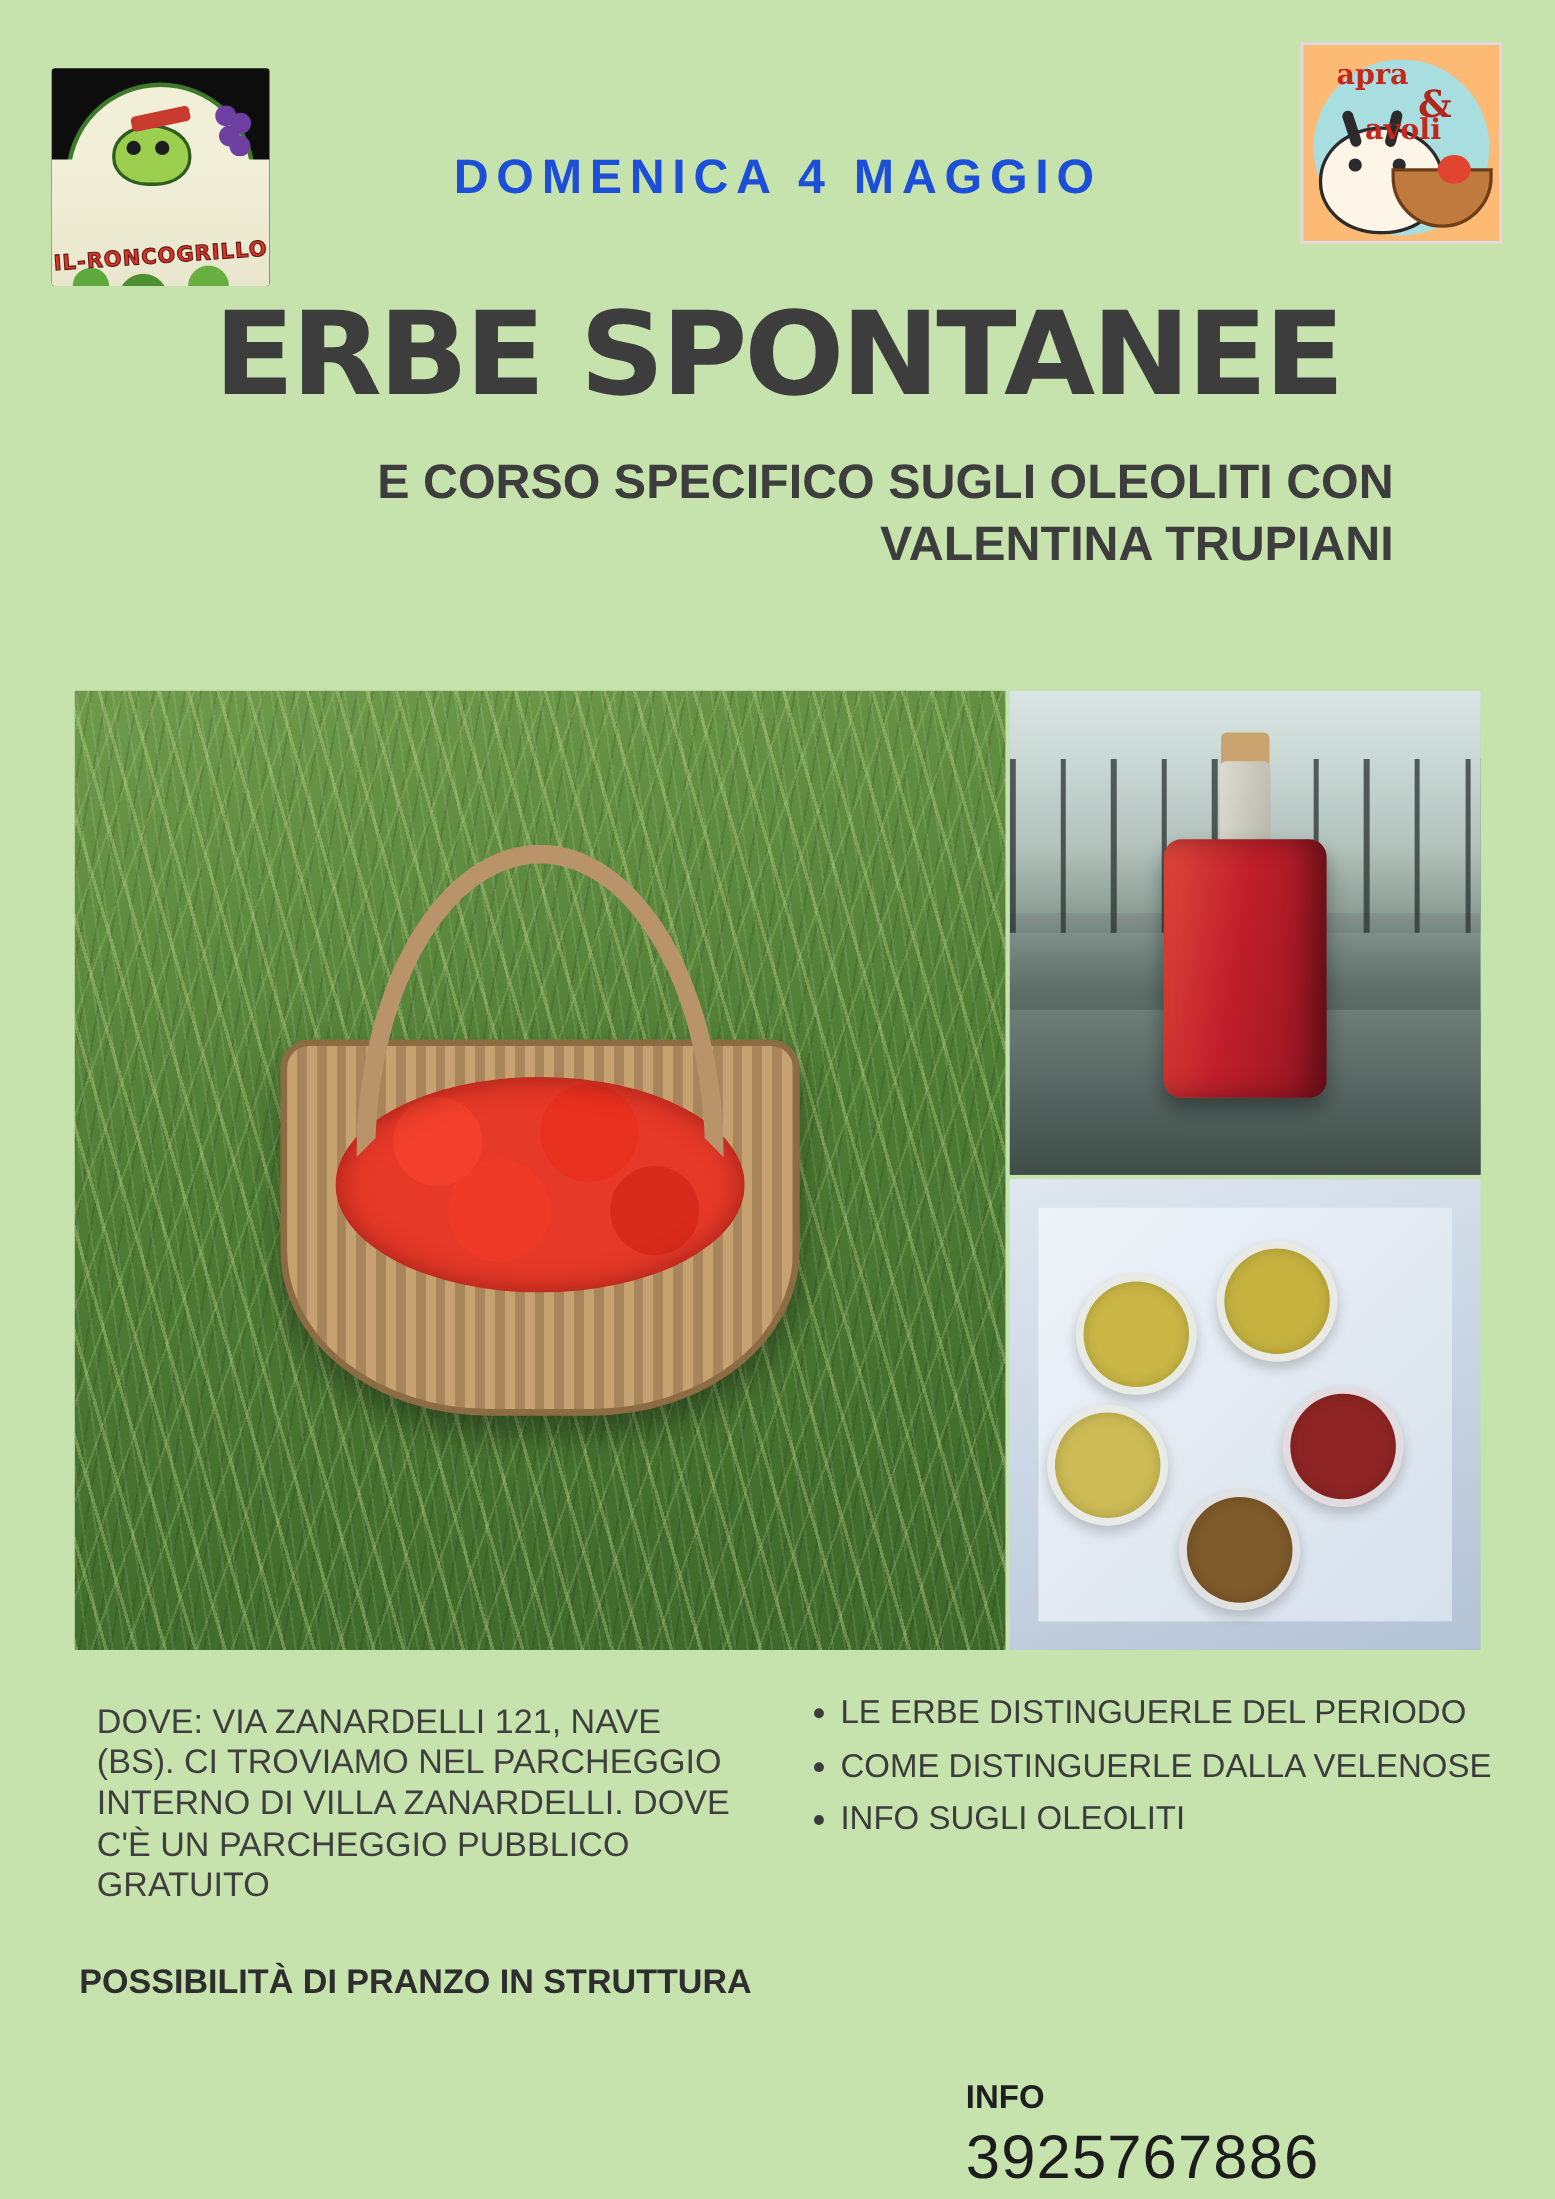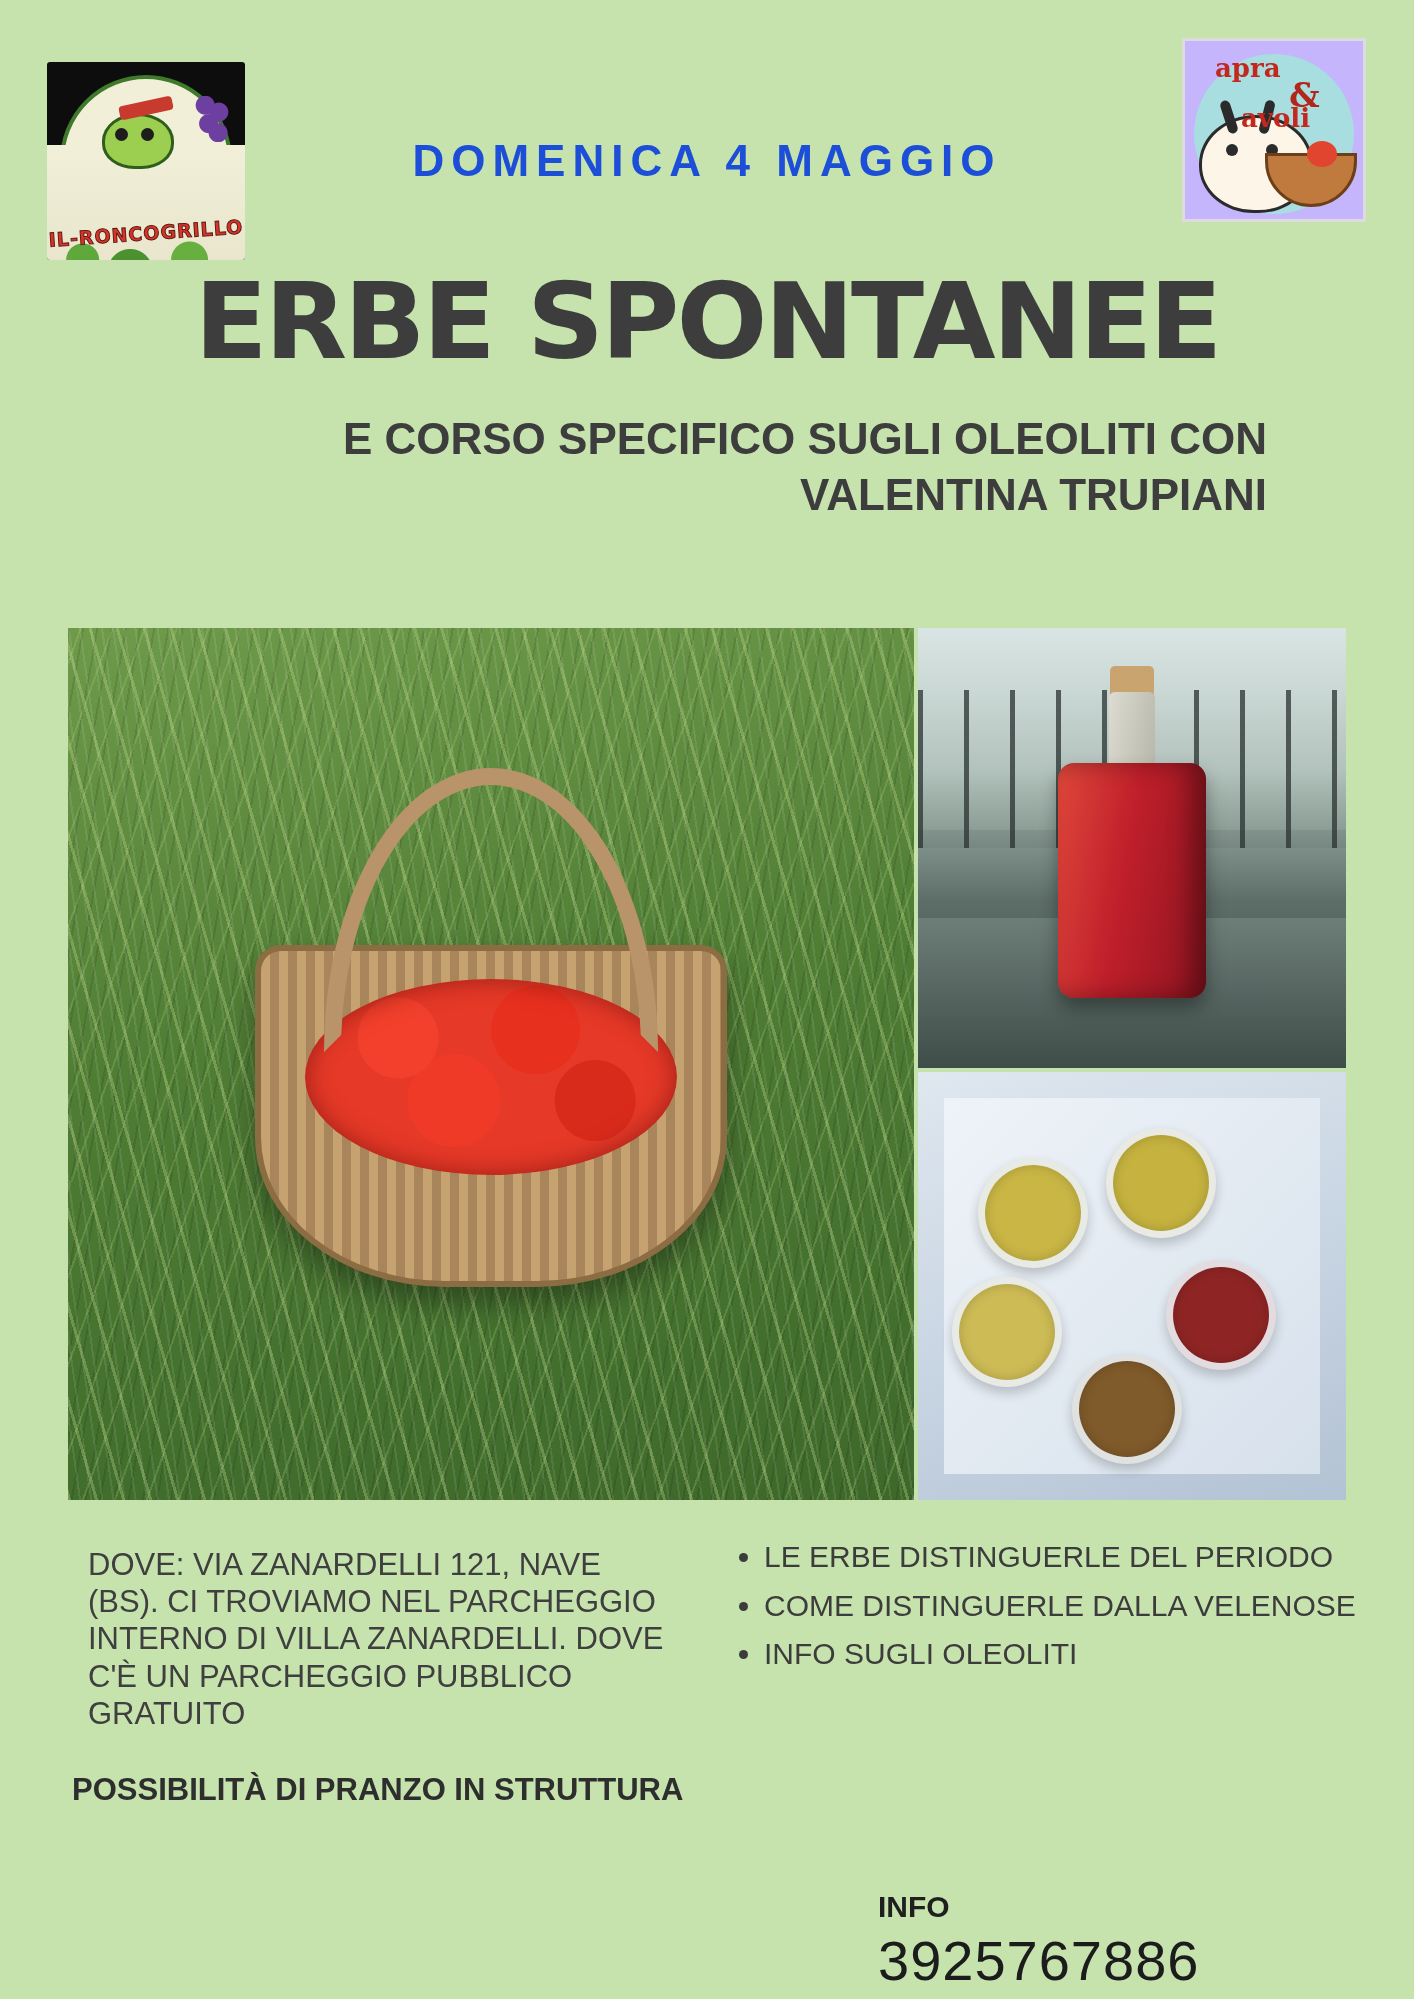--- a/index.html
+++ b/index.html
@@ -120,21 +120,21 @@
     -webkit-text-stroke: 1px #5a1a14;
     white-space: nowrap;
   }
 
   .logo-right {
     position: absolute;
     right: 48px;
     top: 38px;
     width: 178px;
     height: 178px;
-    background: #c4b5fd;
+    background: #fdba74;
     border: 3px solid #dcdcdc;
     overflow: hidden;
   }
   .logo-right .disc {
     position: absolute;
     left: 50%;
     top: 52%;
     transform: translate(-50%, -50%);
     width: 160px;
     height: 160px;
@@ -420,21 +420,21 @@
     letter-spacing: 0px;
     margin: 0 0 36px 0;
   }
   .where {
     font-size: 31px;
     line-height: 1.2;
     color: #3f3f3f;
     margin: 16px;
   }
   .lunch {
-    margin-top: 40px;
+    margin-top: 52px;
     font-size: 31px;
     font-weight: bold;
     color: #2e2e2e;
   }
 
   .col-right {
     position: absolute;
     left: 730px;
     top: 6px;
     width: 630px;

